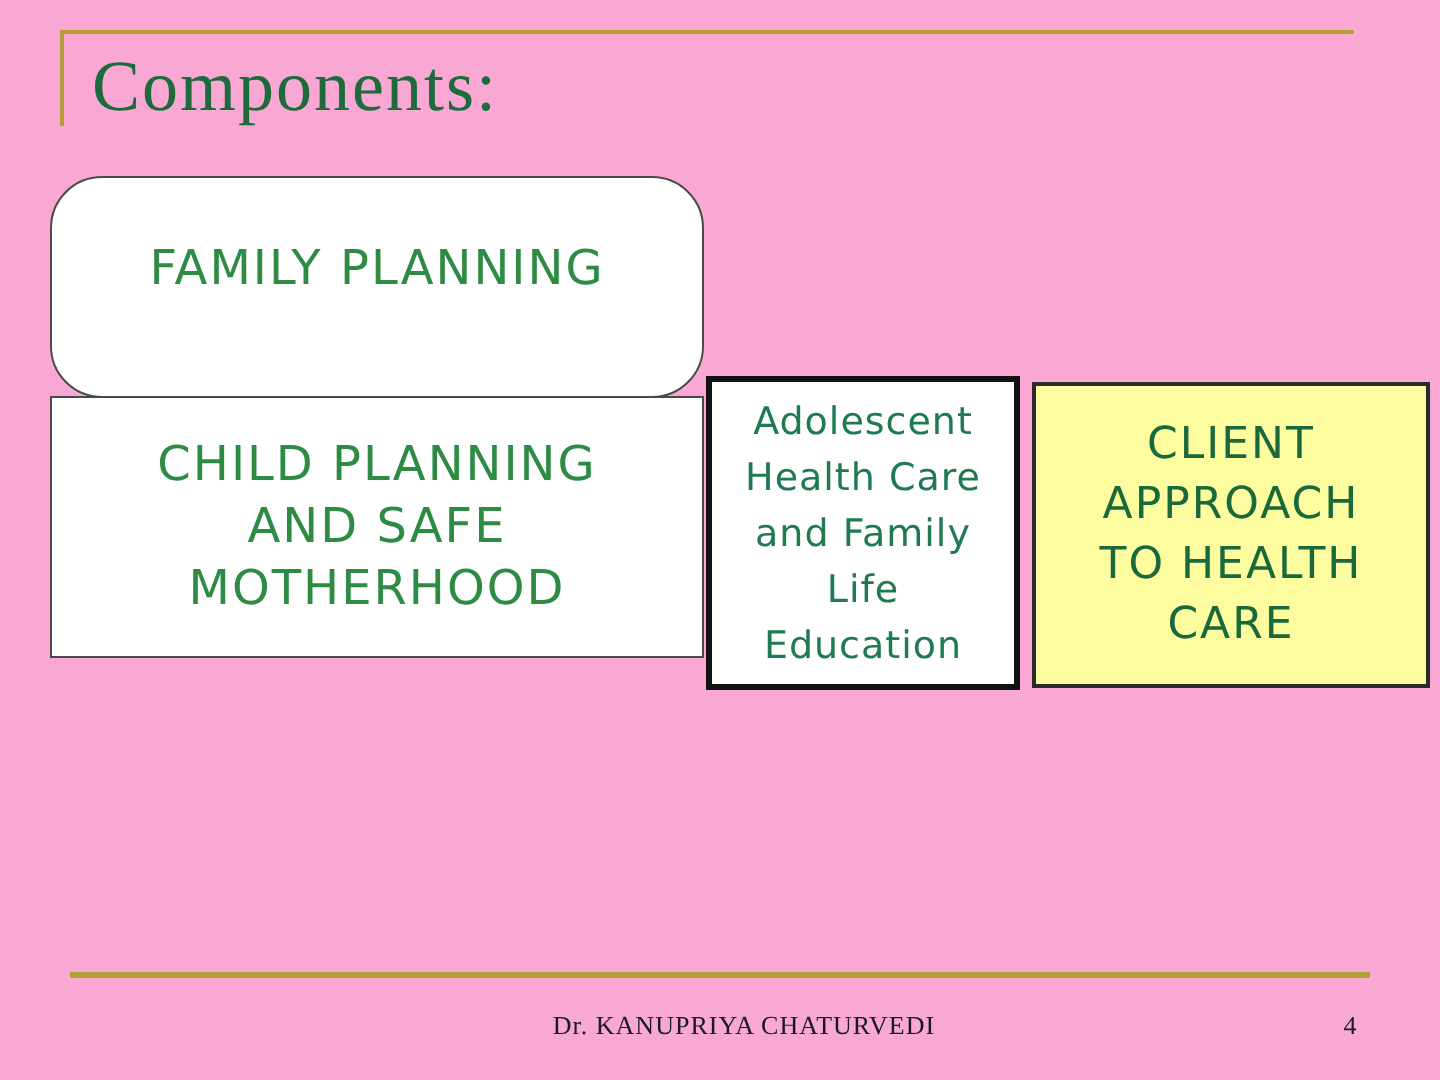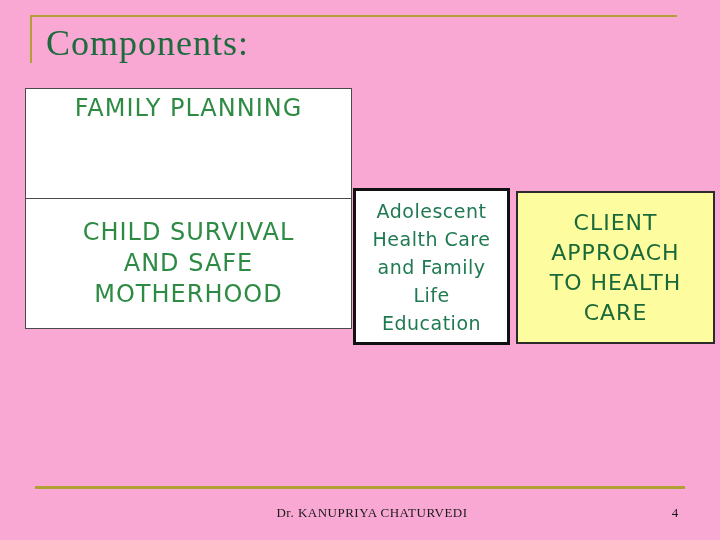--- a/index.html
+++ b/index.html
@@ -33,21 +33,21 @@
   .lbox {
     box-sizing: border-box;
     width: 100%;
     background: #ffffff;
     border: 1px solid #4a4a4a;
     display: flex;
     align-items: center;
     justify-content: center;
   }
   .lbox + .lbox { margin-top: -1px; }
-  .lbox-family { height: 111px; align-items: flex-start; padding-top: 4px; }
+  .lbox-family { height: 111px; align-items: flex-start; padding-top: 30px; border-radius: 26px; }
   .lbox-child { height: 131px; }
   .lbox-prevention { height: 150px; }
   .box-text {
     white-space: pre-line;
     text-align: center;
     color: #2e8b44;
     font-size: 24px;
     line-height: 31px;
     letter-spacing: 1px;
   }
@@ -107,21 +107,21 @@
   <div class="rule-top"></div>
   <div class="rule-left"></div>
 
   <h1 class="slide-title">Components:</h1>
 
   <section class="left-column">
     <article class="lbox lbox-family">
       <span class="box-text">FAMILY PLANNING</span>
     </article>
     <article class="lbox lbox-child">
-      <span class="box-text">CHILD SURVIVAL
+      <span class="box-text">CHILD PLANNING
 AND SAFE
 MOTHERHOOD</span>
     </article>
   </section>
 
   <aside class="center-box">
     <span class="box-text">Adolescent
 Health Care
 and Family
 Life

